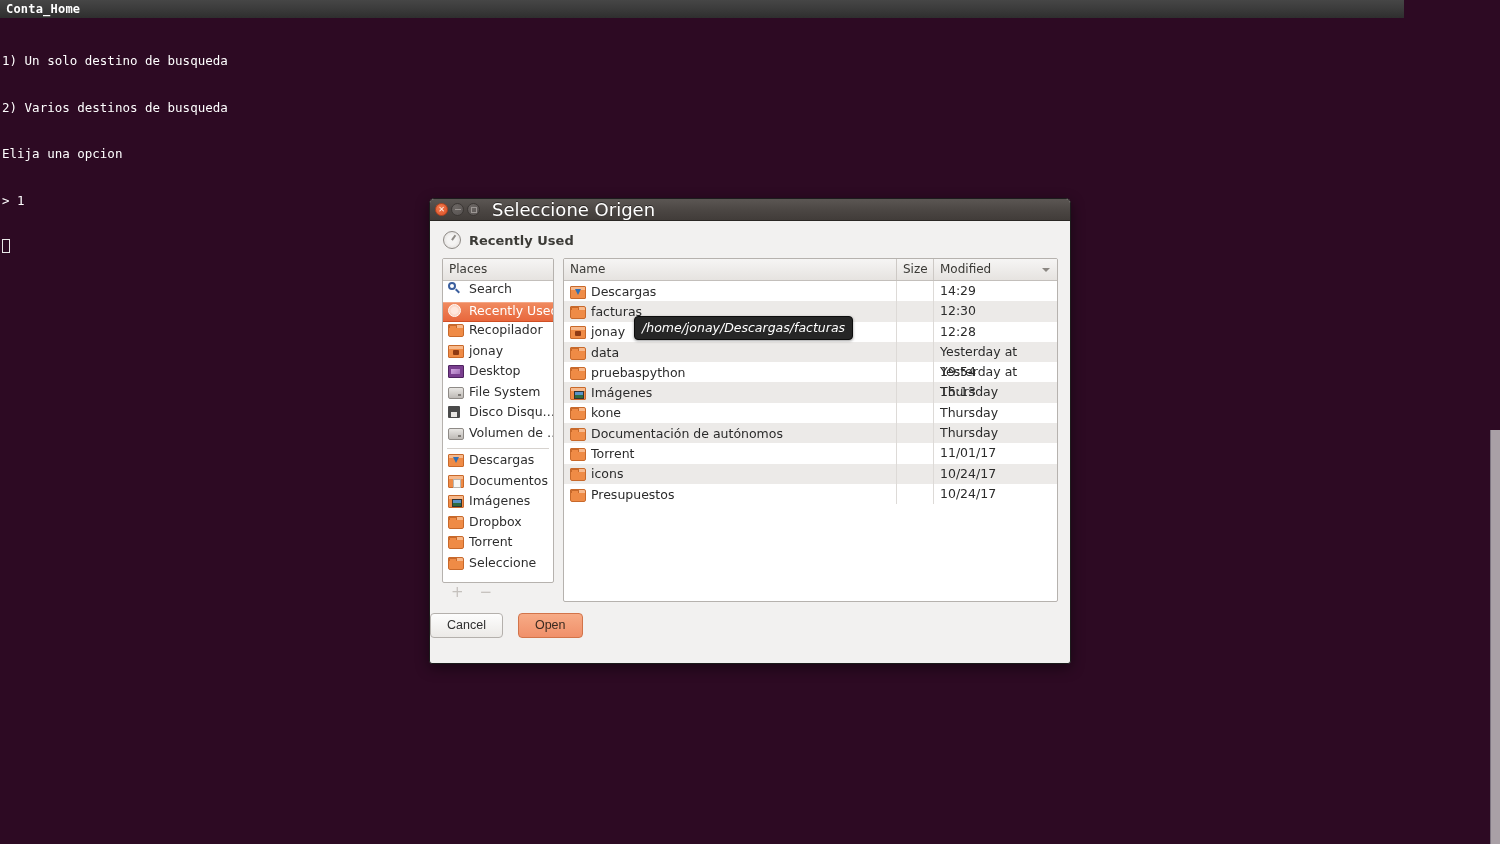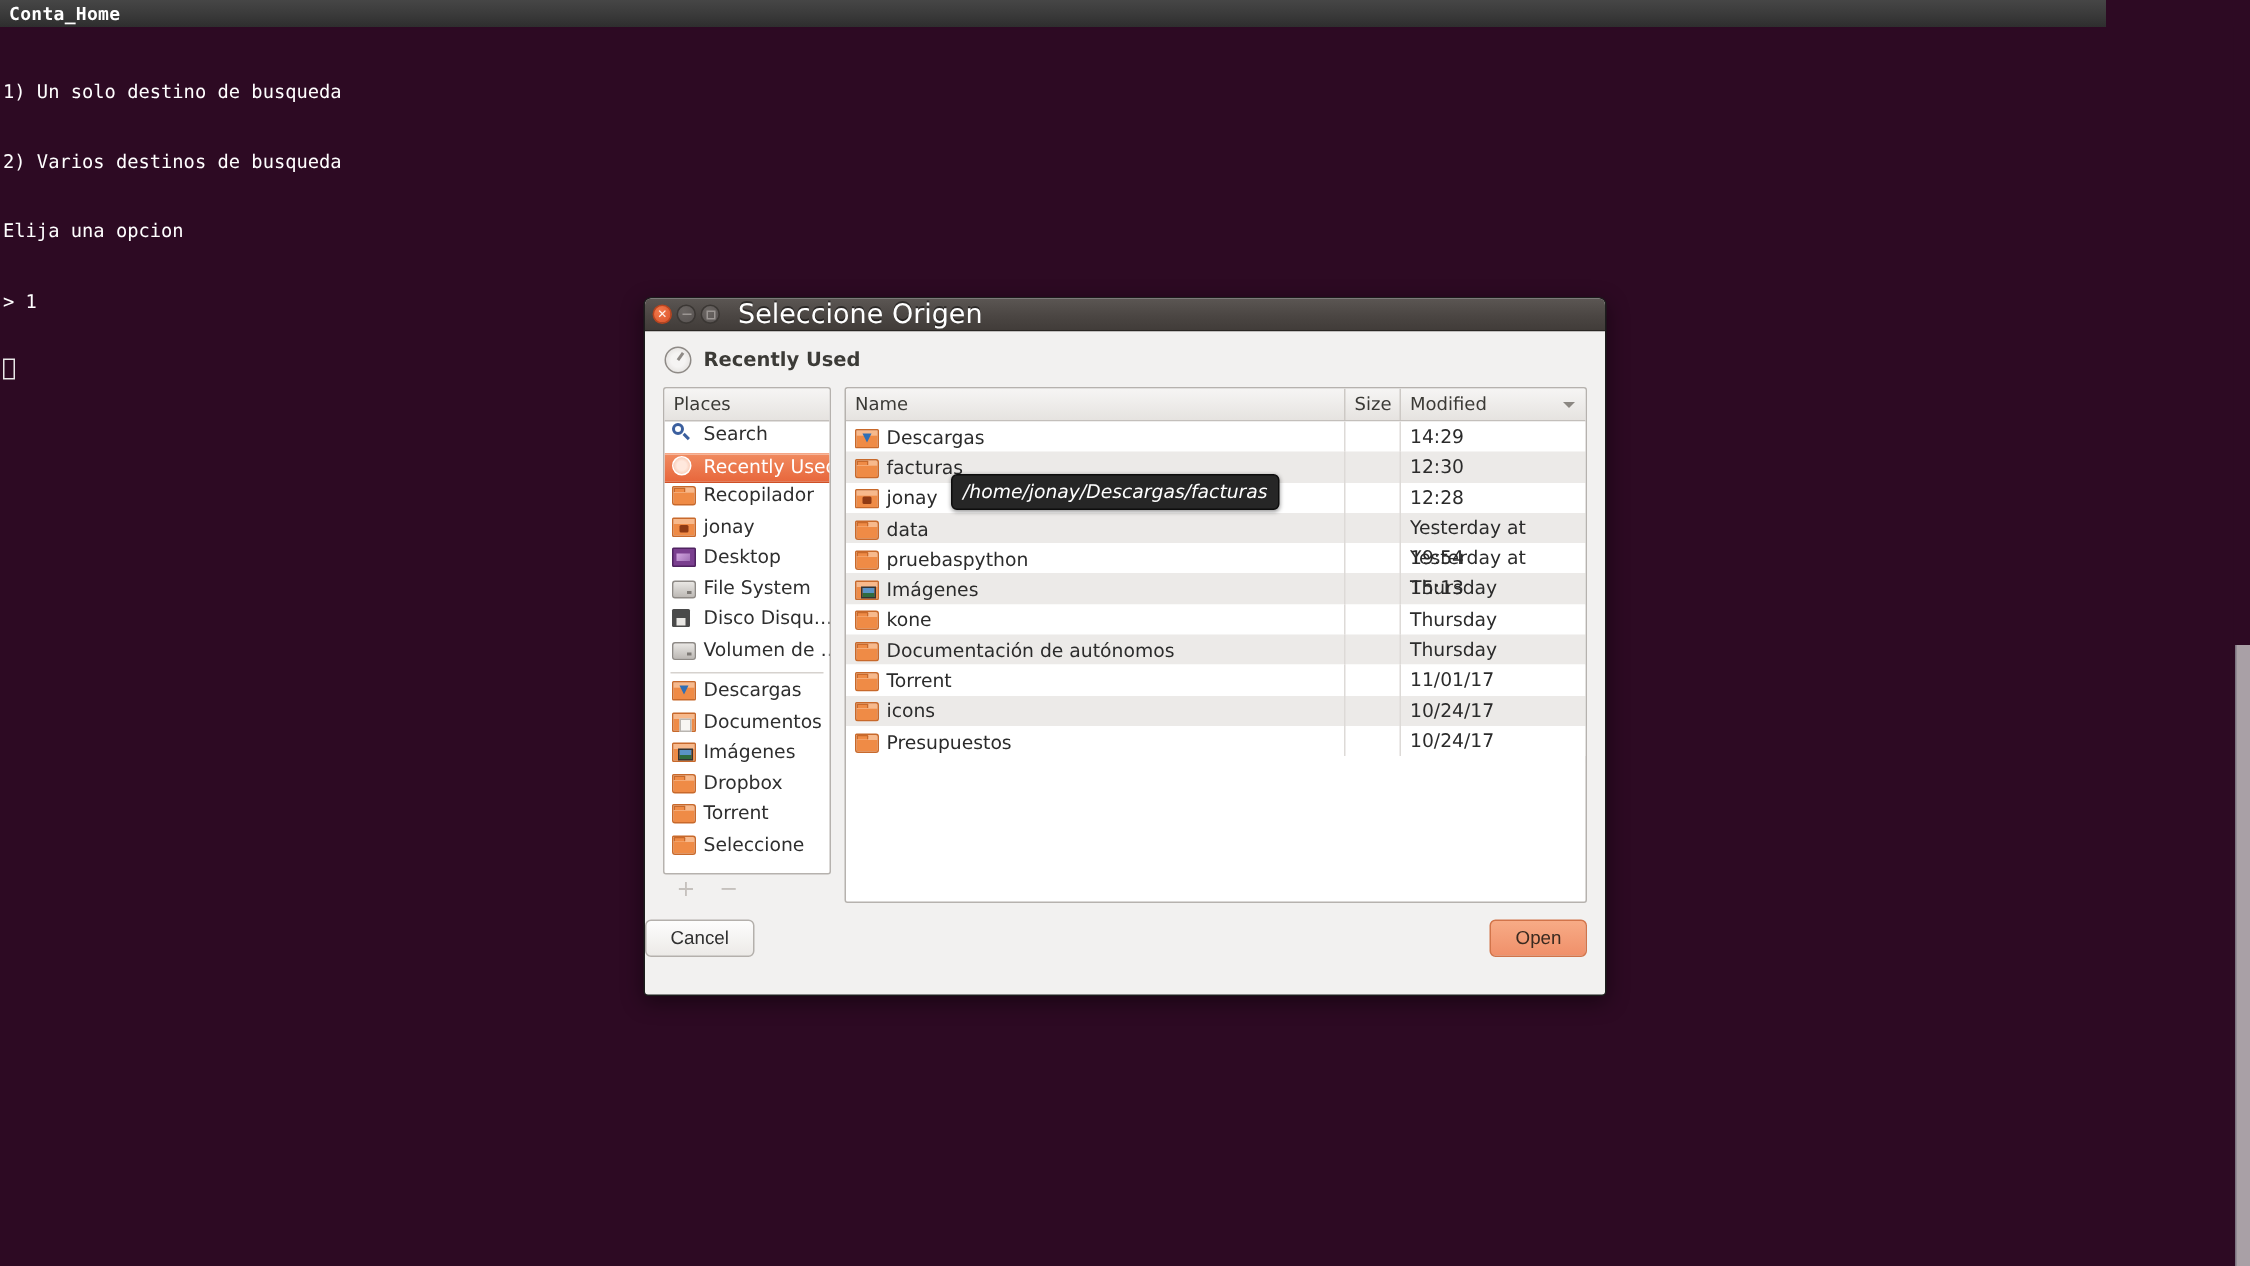--- a/index.html
+++ b/index.html
@@ -362,22 +362,22 @@
     border-radius: 4px;
     border: 1px solid #0d0d0d;
     box-shadow: 0 1px 3px rgba(0,0,0,.4);
     white-space: nowrap;
     z-index: 40;
     font-style: italic;
   }
 
   
   #dlg-actions {
-    display: flex; justify-content: space-between;
-    gap: 26px;
+    display: flex; justify-content: flex-start;
+    gap: 15px;
     padding: 11px 12px 0 0;
   }
   .dbtn {
     font-size: 12.5px;
     padding: 4px 16px 5px 16px;
     border-radius: 4px;
     border: 1px solid #b4b0ac;
     background: linear-gradient(to bottom, #fdfdfd, #eceae7);
     color: #2f2f2f;
     cursor: default;

